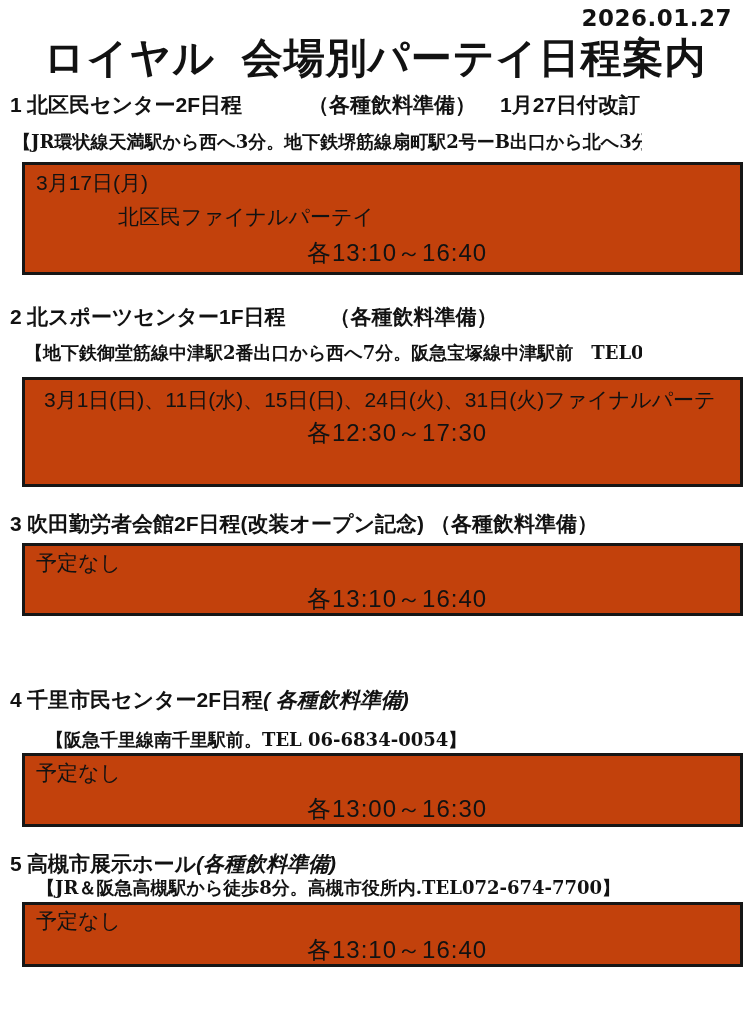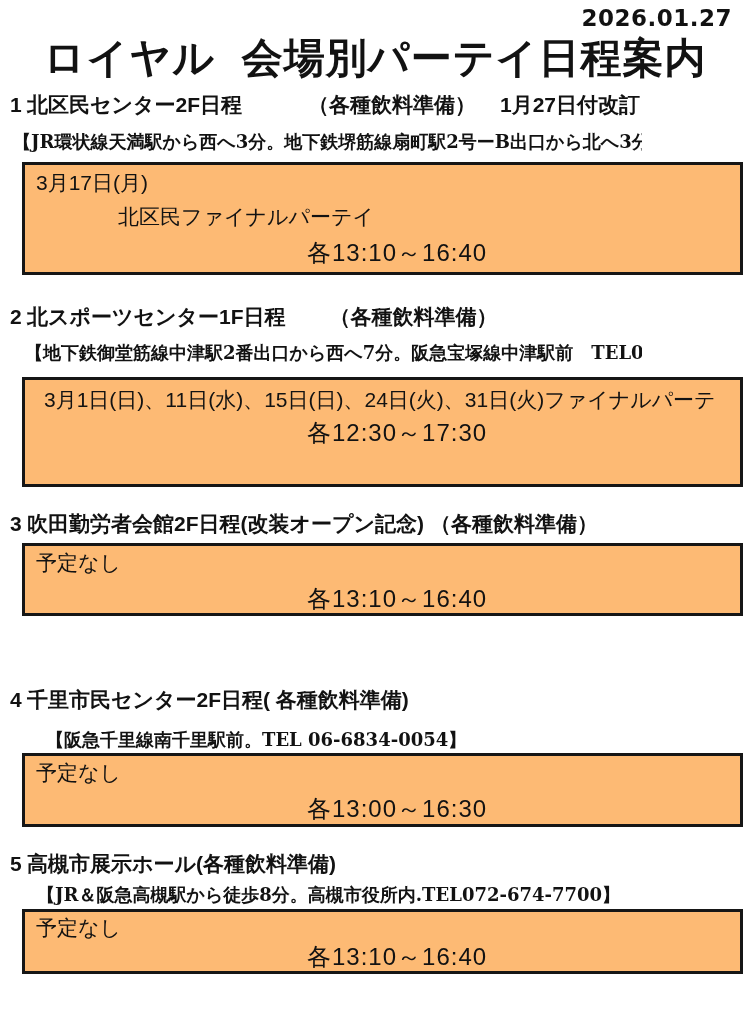--- a/index.html
+++ b/index.html
@@ -49,42 +49,42 @@
     padding-left: 10px;
     font-size: 21px;
     font-weight: 700;
     white-space: nowrap;
     line-height: 26px;
   }
   .sec-num { display: inline-block; min-width: 17px; }
   .s1 .sec-drinks { margin-left: 66px; }
   .s2 .sec-drinks { margin-left: 44px; }
   .s3 .sec-drinks { margin-left: 6px; }
-  .s4 .sec-drinks, .s5 .sec-drinks { margin-left: 0; }
+  .s4 .sec-drinks, .s5 .sec-drinks { margin-left: 0; font-style: italic; }
   .sec-revision { margin-left: 24px; }
 
   .sec-location {
     margin-top: 12px;
     padding-left: 25px;
     font-family: "DejaVu Serif", "Liberation Serif", serif;
     font-weight: 700;
     font-size: 18px;
     line-height: 22px;
     white-space: nowrap;
     overflow: hidden;
   }
   .s1 .sec-location { padding-left: 13px; margin-top: 13px; }
   .s4 .sec-location { padding-left: 46px; margin-top: 16px; }
-  .s5 .sec-location { padding-left: 37px; margin-top: 7px; }
+  .s5 .sec-location { padding-left: 37px; margin-top: 0; }
 
   .sec-box {
     margin-left: 22px;
     width: 721px;
     border: 3px solid #161616;
-    background: #fdba74;
+    background: #c2410c;
     overflow: hidden;
   }
   .s1 .sec-box { margin-top: 9px;  height: 113px; }
   .s2 .sec-box { margin-top: 13px; height: 110px; }
   .s3 .sec-box { margin-top: 6px;  height: 73px; }
   .s4 .sec-box { margin-top: 2px;  height: 74px; }
   .s5 .sec-box { margin-top: 3px;  height: 65px; }
 
   .box-line {
     padding-left: 11px;

